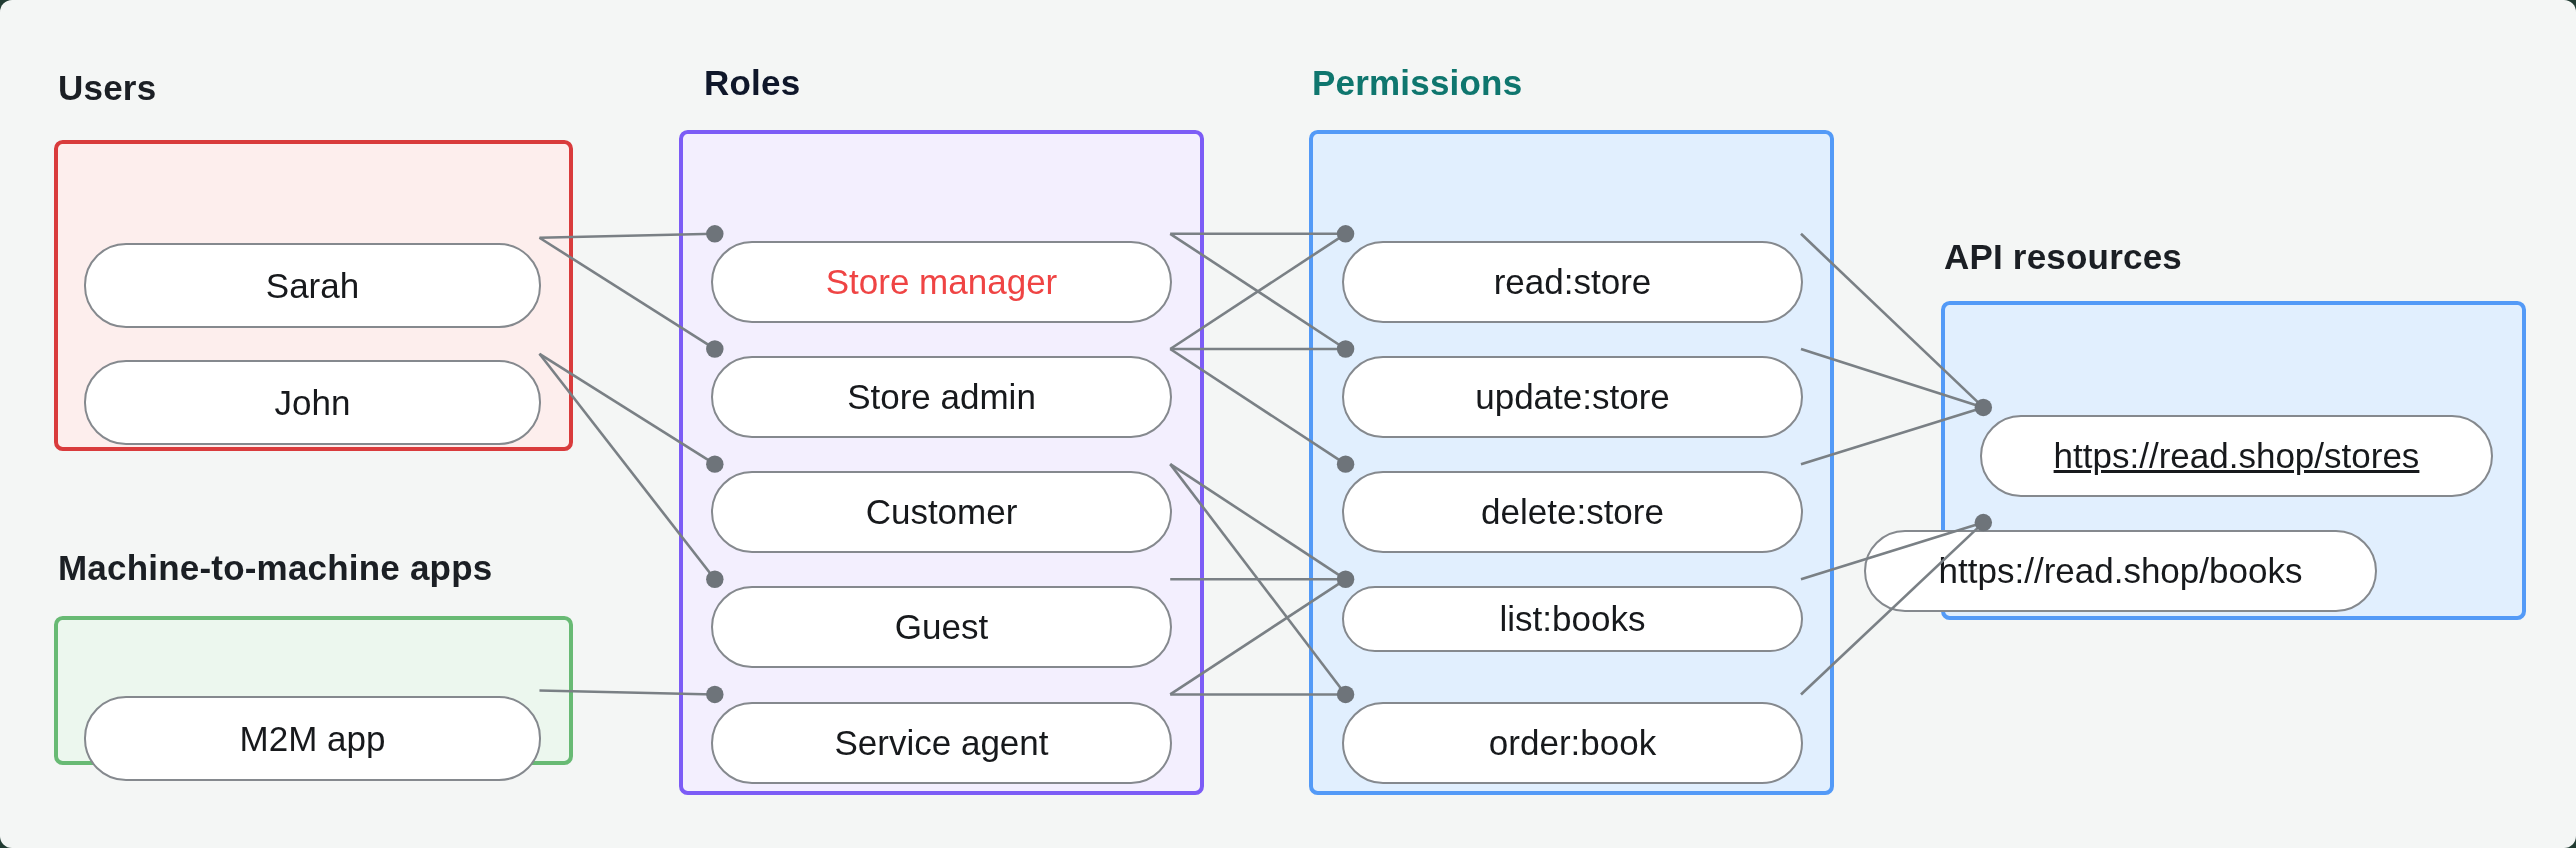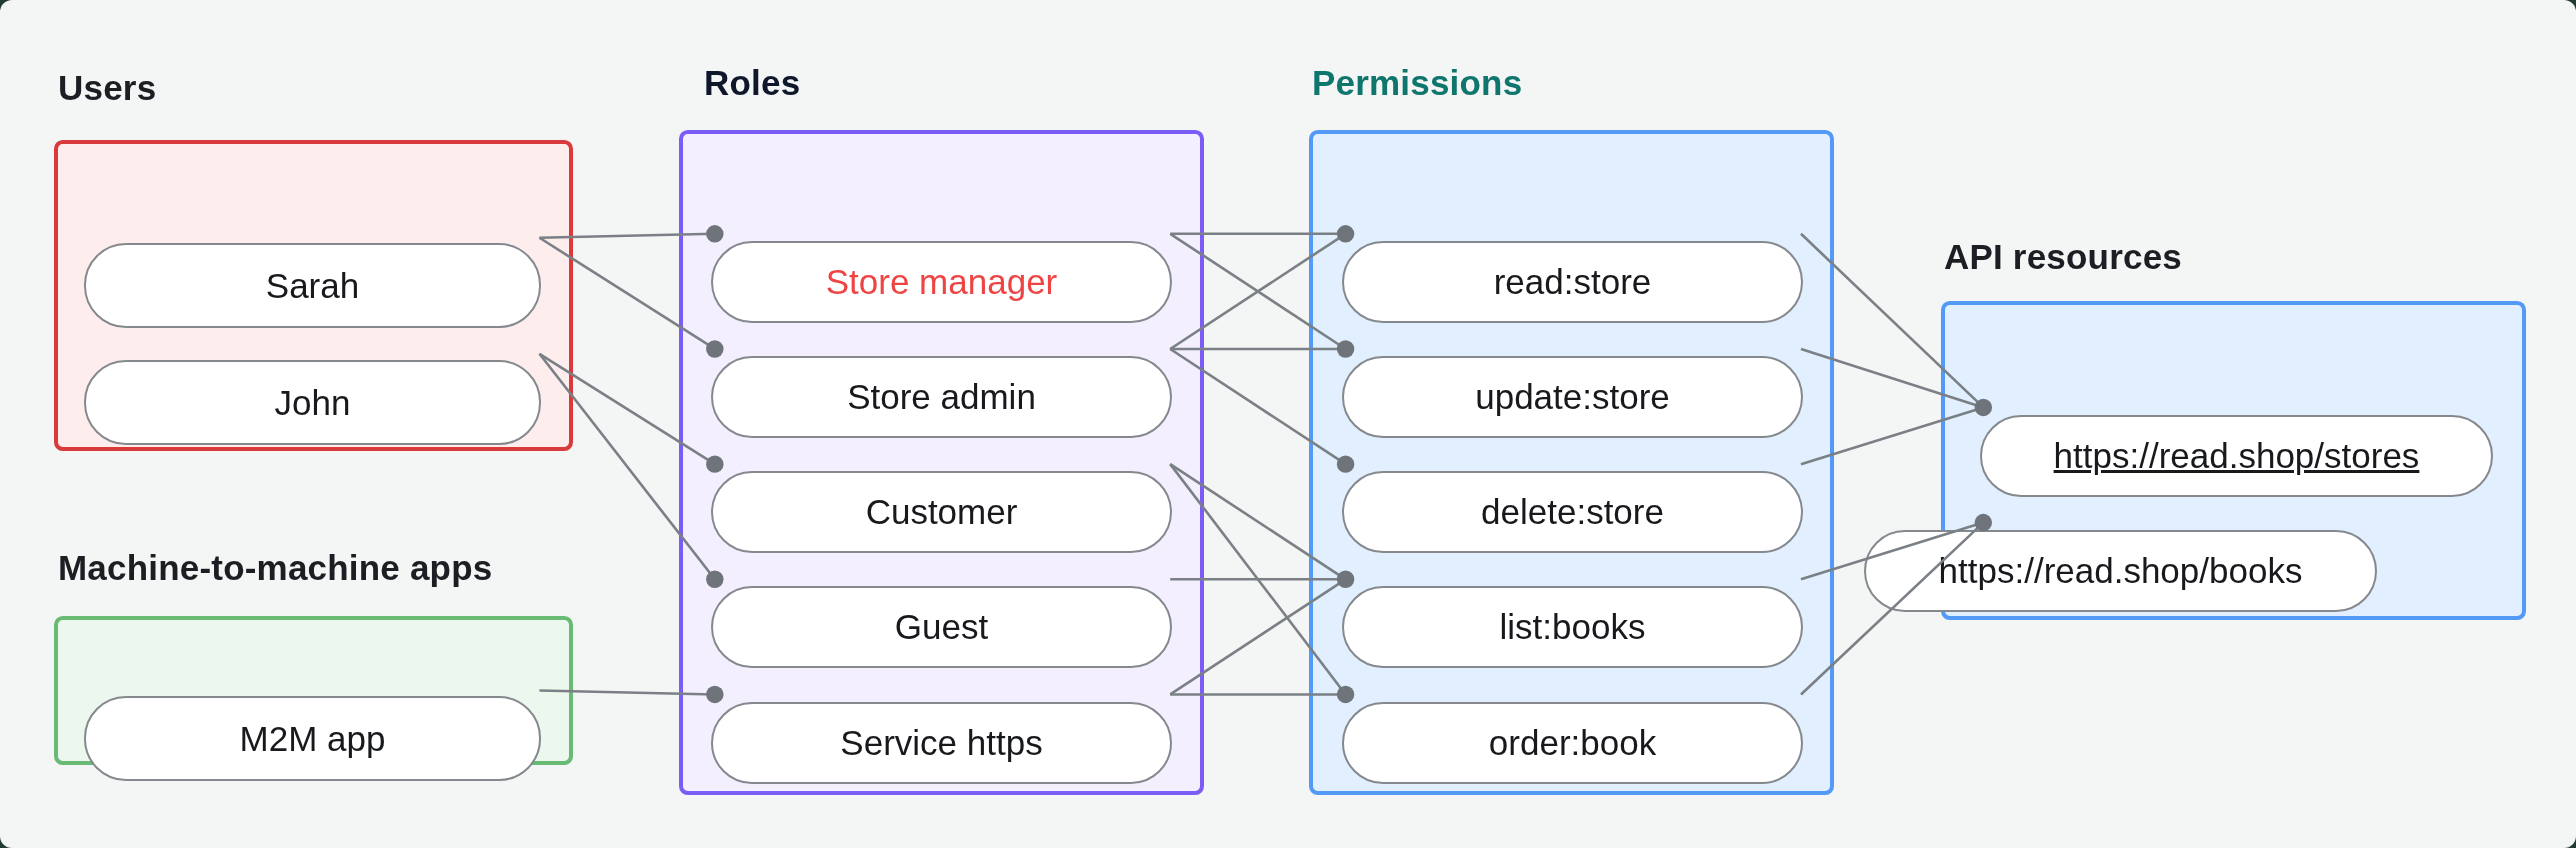--- a/index.html
+++ b/index.html
@@ -62,27 +62,27 @@
       <div class="node-pill" style="left: 84px; top: 312px; width: 457px; height: 85px; background: rgb(255, 255, 255); border-color: rgb(133, 137, 142); border-width: 2.6px; border-radius: 42px; color: rgb(23, 25, 28);">John</div>
       <div class="group-box" style="left: 54px; top: 616px; width: 519px; height: 149px; border-color: rgb(104, 186, 116); background: rgb(236, 247, 238);"></div>
       <div class="group-label" style="left: 58px; top: 548px; color: rgb(27, 31, 36);">Machine-to-machine apps</div>
       <div class="node-pill" style="left: 84px; top: 648px; width: 457px; height: 85px; background: rgb(255, 255, 255); border-color: rgb(133, 137, 142); border-width: 2.6px; border-radius: 42px; color: rgb(23, 25, 28);">M2M app</div>
       <div class="group-box" style="left: 679px; top: 130px; width: 525px; height: 665px; border-color: rgb(124, 92, 246); background: rgb(243, 239, 254);"></div>
       <div class="group-label" style="left: 682px; top: 63px; color: #0f172a; margin-left: 22px;">Roles</div>
       <div class="node-pill" style="left: 711px; top: 193px; width: 461px; height: 82px; background: rgb(255, 255, 255); border-color: rgb(133, 137, 142); border-width: 2.6px; border-radius: 41px; color: #ef4444;">Store manager</div>
       <div class="node-pill" style="left: 711px; top: 308px; width: 461px; height: 82px; background: rgb(255, 255, 255); border-color: rgb(133, 137, 142); border-width: 2.6px; border-radius: 41px; color: rgb(23, 25, 28);">Store admin</div>
       <div class="node-pill" style="left: 711px; top: 423px; width: 461px; height: 82px; background: rgb(255, 255, 255); border-color: rgb(133, 137, 142); border-width: 2.6px; border-radius: 41px; color: rgb(23, 25, 28);">Customer</div>
       <div class="node-pill" style="left: 711px; top: 538px; width: 461px; height: 82px; background: rgb(255, 255, 255); border-color: rgb(133, 137, 142); border-width: 2.6px; border-radius: 41px; color: rgb(23, 25, 28);">Guest</div>
-      <div class="node-pill" style="left: 711px; top: 654px; width: 461px; height: 82px; background: rgb(255, 255, 255); border-color: rgb(133, 137, 142); border-width: 2.6px; border-radius: 41px; color: rgb(23, 25, 28);">Service https</div>
+      <div class="node-pill" style="left: 711px; top: 654px; width: 461px; height: 82px; background: rgb(255, 255, 255); border-color: rgb(133, 137, 142); border-width: 2.6px; border-radius: 41px; color: rgb(23, 25, 28);">Service agent</div>
       <div class="group-box" style="left: 1309px; top: 130px; width: 525px; height: 665px; border-color: rgb(83, 154, 247); background: rgb(225, 239, 254);"></div>
       <div class="group-label" style="left: 1312px; top: 63px; color: #0f766e;">Permissions</div>
       <div class="node-pill" style="left: 1342px; top: 193px; width: 461px; height: 82px; background: rgb(255, 255, 255); border-color: rgb(133, 137, 142); border-width: 2.6px; border-radius: 41px; color: rgb(23, 25, 28);">read:store</div>
       <div class="node-pill" style="left: 1342px; top: 308px; width: 461px; height: 82px; background: rgb(255, 255, 255); border-color: rgb(133, 137, 142); border-width: 2.6px; border-radius: 41px; color: rgb(23, 25, 28);">update:store</div>
       <div class="node-pill" style="left: 1342px; top: 423px; width: 461px; height: 82px; background: rgb(255, 255, 255); border-color: rgb(133, 137, 142); border-width: 2.6px; border-radius: 41px; color: rgb(23, 25, 28);">delete:store</div>
-      <div class="node-pill" style="left: 1342px; top: 538px; width: 461px; height: 82px; background: rgb(255, 255, 255); border-color: rgb(133, 137, 142); border-width: 2.6px; border-radius: 41px; color: rgb(23, 25, 28);">list:books</div>
+      <div class="node-pill" style="left: 1342px; top: 538px; width: 461px; height: 66px; background: rgb(255, 255, 255); border-color: rgb(133, 137, 142); border-width: 2.6px; border-radius: 41px; color: rgb(23, 25, 28);">list:books</div>
       <div class="node-pill" style="left: 1342px; top: 654px; width: 461px; height: 82px; background: rgb(255, 255, 255); border-color: rgb(133, 137, 142); border-width: 2.6px; border-radius: 41px; color: rgb(23, 25, 28);">order:book</div>
       <div class="group-box" style="left: 1941px; top: 301px; width: 585px; height: 319px; border-color: rgb(83, 154, 247); background: rgb(225, 239, 254);"></div>
       <div class="group-label" style="left: 1944px; top: 237px; color: rgb(27, 31, 36);">API resources</div>
       <div class="node-pill" style="left: 1980px; top: 367px; width: 513px; height: 82px; background: rgb(255, 255, 255); border-color: rgb(133, 137, 142); border-width: 2.6px; border-radius: 41px; color: rgb(23, 25, 28); text-decoration: underline;">https://read.shop/stores</div>
       <div class="node-pill" style="left: 1864px; top: 482px; width: 513px; height: 82px; background: rgb(255, 255, 255); border-color: rgb(133, 137, 142); border-width: 2.6px; border-radius: 41px; color: rgb(23, 25, 28);">https://read.shop/books</div>
     </div>
   <svg class="edges-svg" id="edges-layer" width="2576" height="848" viewBox="0 0 2952 972">
       <line x1="618" y1="272.5" x2="819" y2="268" stroke="#7a8085" stroke-width="3"></line>
       <line x1="618" y1="272.5" x2="819" y2="400" stroke="#7a8085" stroke-width="3"></line>
       <line x1="618" y1="405.5" x2="819" y2="532" stroke="#7a8085" stroke-width="3"></line>

